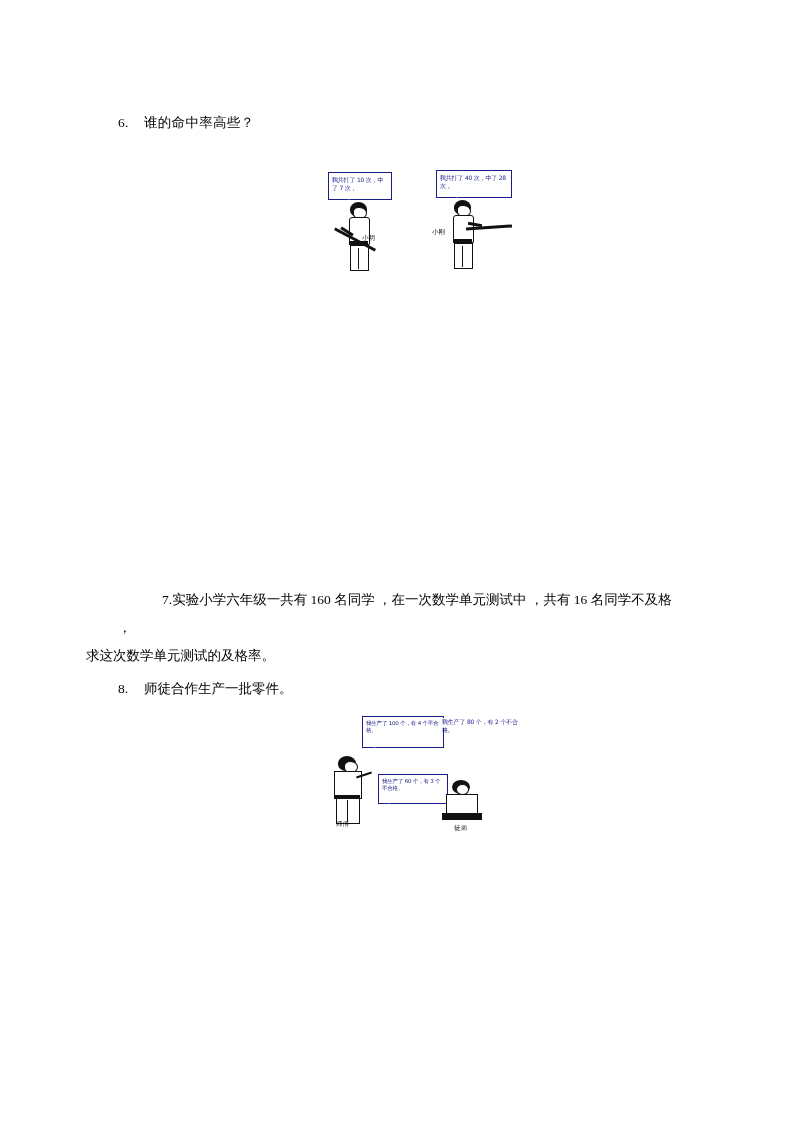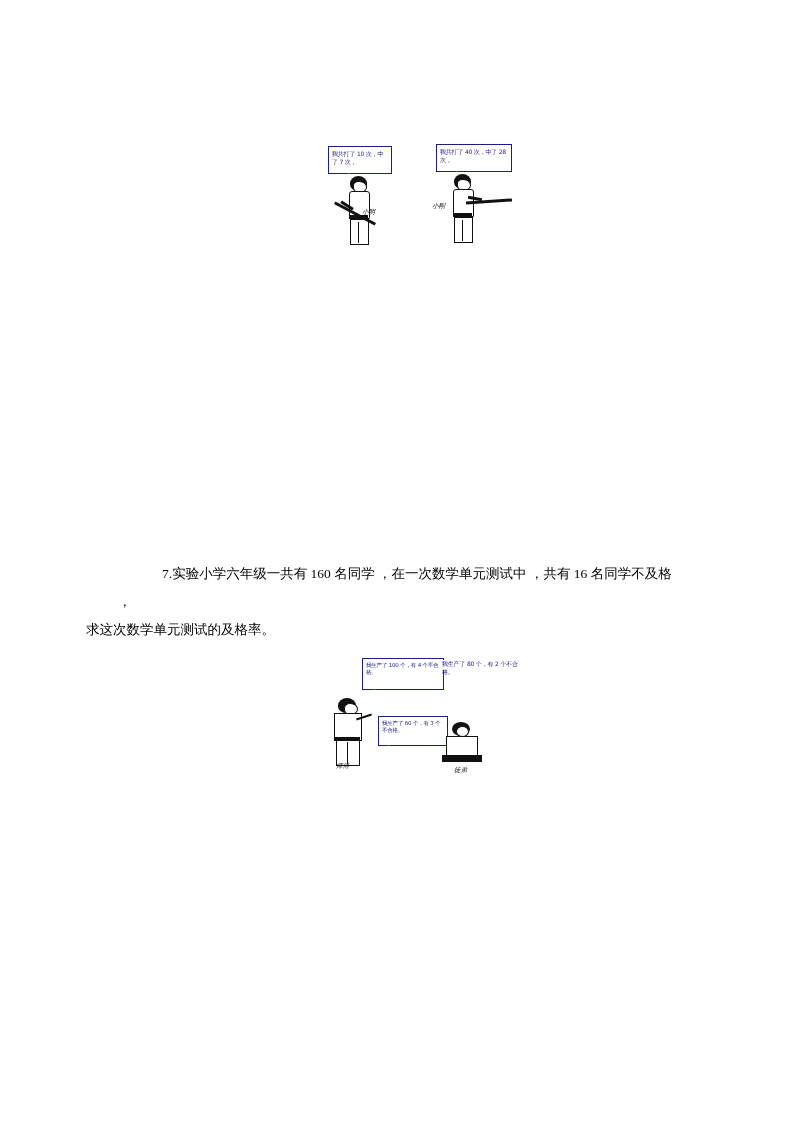--- a/index.html
+++ b/index.html
@@ -147,21 +147,20 @@
     width: 14px; height: 3px;
     background: #111;
   }
   .arm.a1 { left: 4px; top: 28px; transform: rotate(32deg); }
   .arm.a2 { left: 28px; top: 23px; transform: rotate(10deg); }
   .caption {
     position: absolute;
     font-family: "DejaVu Sans", sans-serif;
     font-size: 6.5px;
     color: #111;
-    font-style: italic;
   }
   .caption.c1 { left: 34px; top: 62px; }
   .caption.c2 { left: 104px; top: 56px; }
 
   
   .q7 {
     margin-top: 250px;
     font-size: 13.5px;
     line-height: 28px;
     text-indent: 22px;
@@ -305,20 +304,23 @@
   }
   .caption.c3 { left: 18px; top: 104px; }
   .caption.c4 { left: 136px; top: 108px; }
 </style>
 </head>
 <body>
 
 <div class="page">
   <div class="content">
 
+    <div class="q-line q6">
+      <span class="q-num">6.</span><span>谁的命中率高些？</span>
+    </div>
 
     <div class="fig1">
       <div class="fig1-inner">
 
         <div class="bubble b1">我共打了 10 次，中了 7 次 。</div>
         <div class="tail t1"></div>
 
         <div class="bubble b2">我共打了 40 次，中了 28 次 。</div>
         <div class="tail t2"></div>
 
@@ -348,20 +350,23 @@
     </div>
 
     <div class="q7">
       <div>
         <span class="q-num">7.</span><span>实验小学六年级一共有 160 名同学 ，在一次数学单元测试中 ，共有 16 名同学不及格 ，</span>
       </div>
       <div class="l2">求这次数学单元测试的及格率。</div>
     </div>
 
 
+    <div class="q8">
+      <span class="q-num">8.</span><span>师徒合作生产一批零件。</span>
+    </div>
 
     <div class="fig2">
       <div class="fig2-inner">
 
         <div class="bubble b3">我生产了 100 个，有 4 个不合格。</div>
         <div class="tail t3"></div>
 
         <div class="bubble b4">我生产了 80 个，有 2 个不合格。</div>
 
         <div class="bubble b5">我生产了 60 个，有 3 个不合格。</div>

